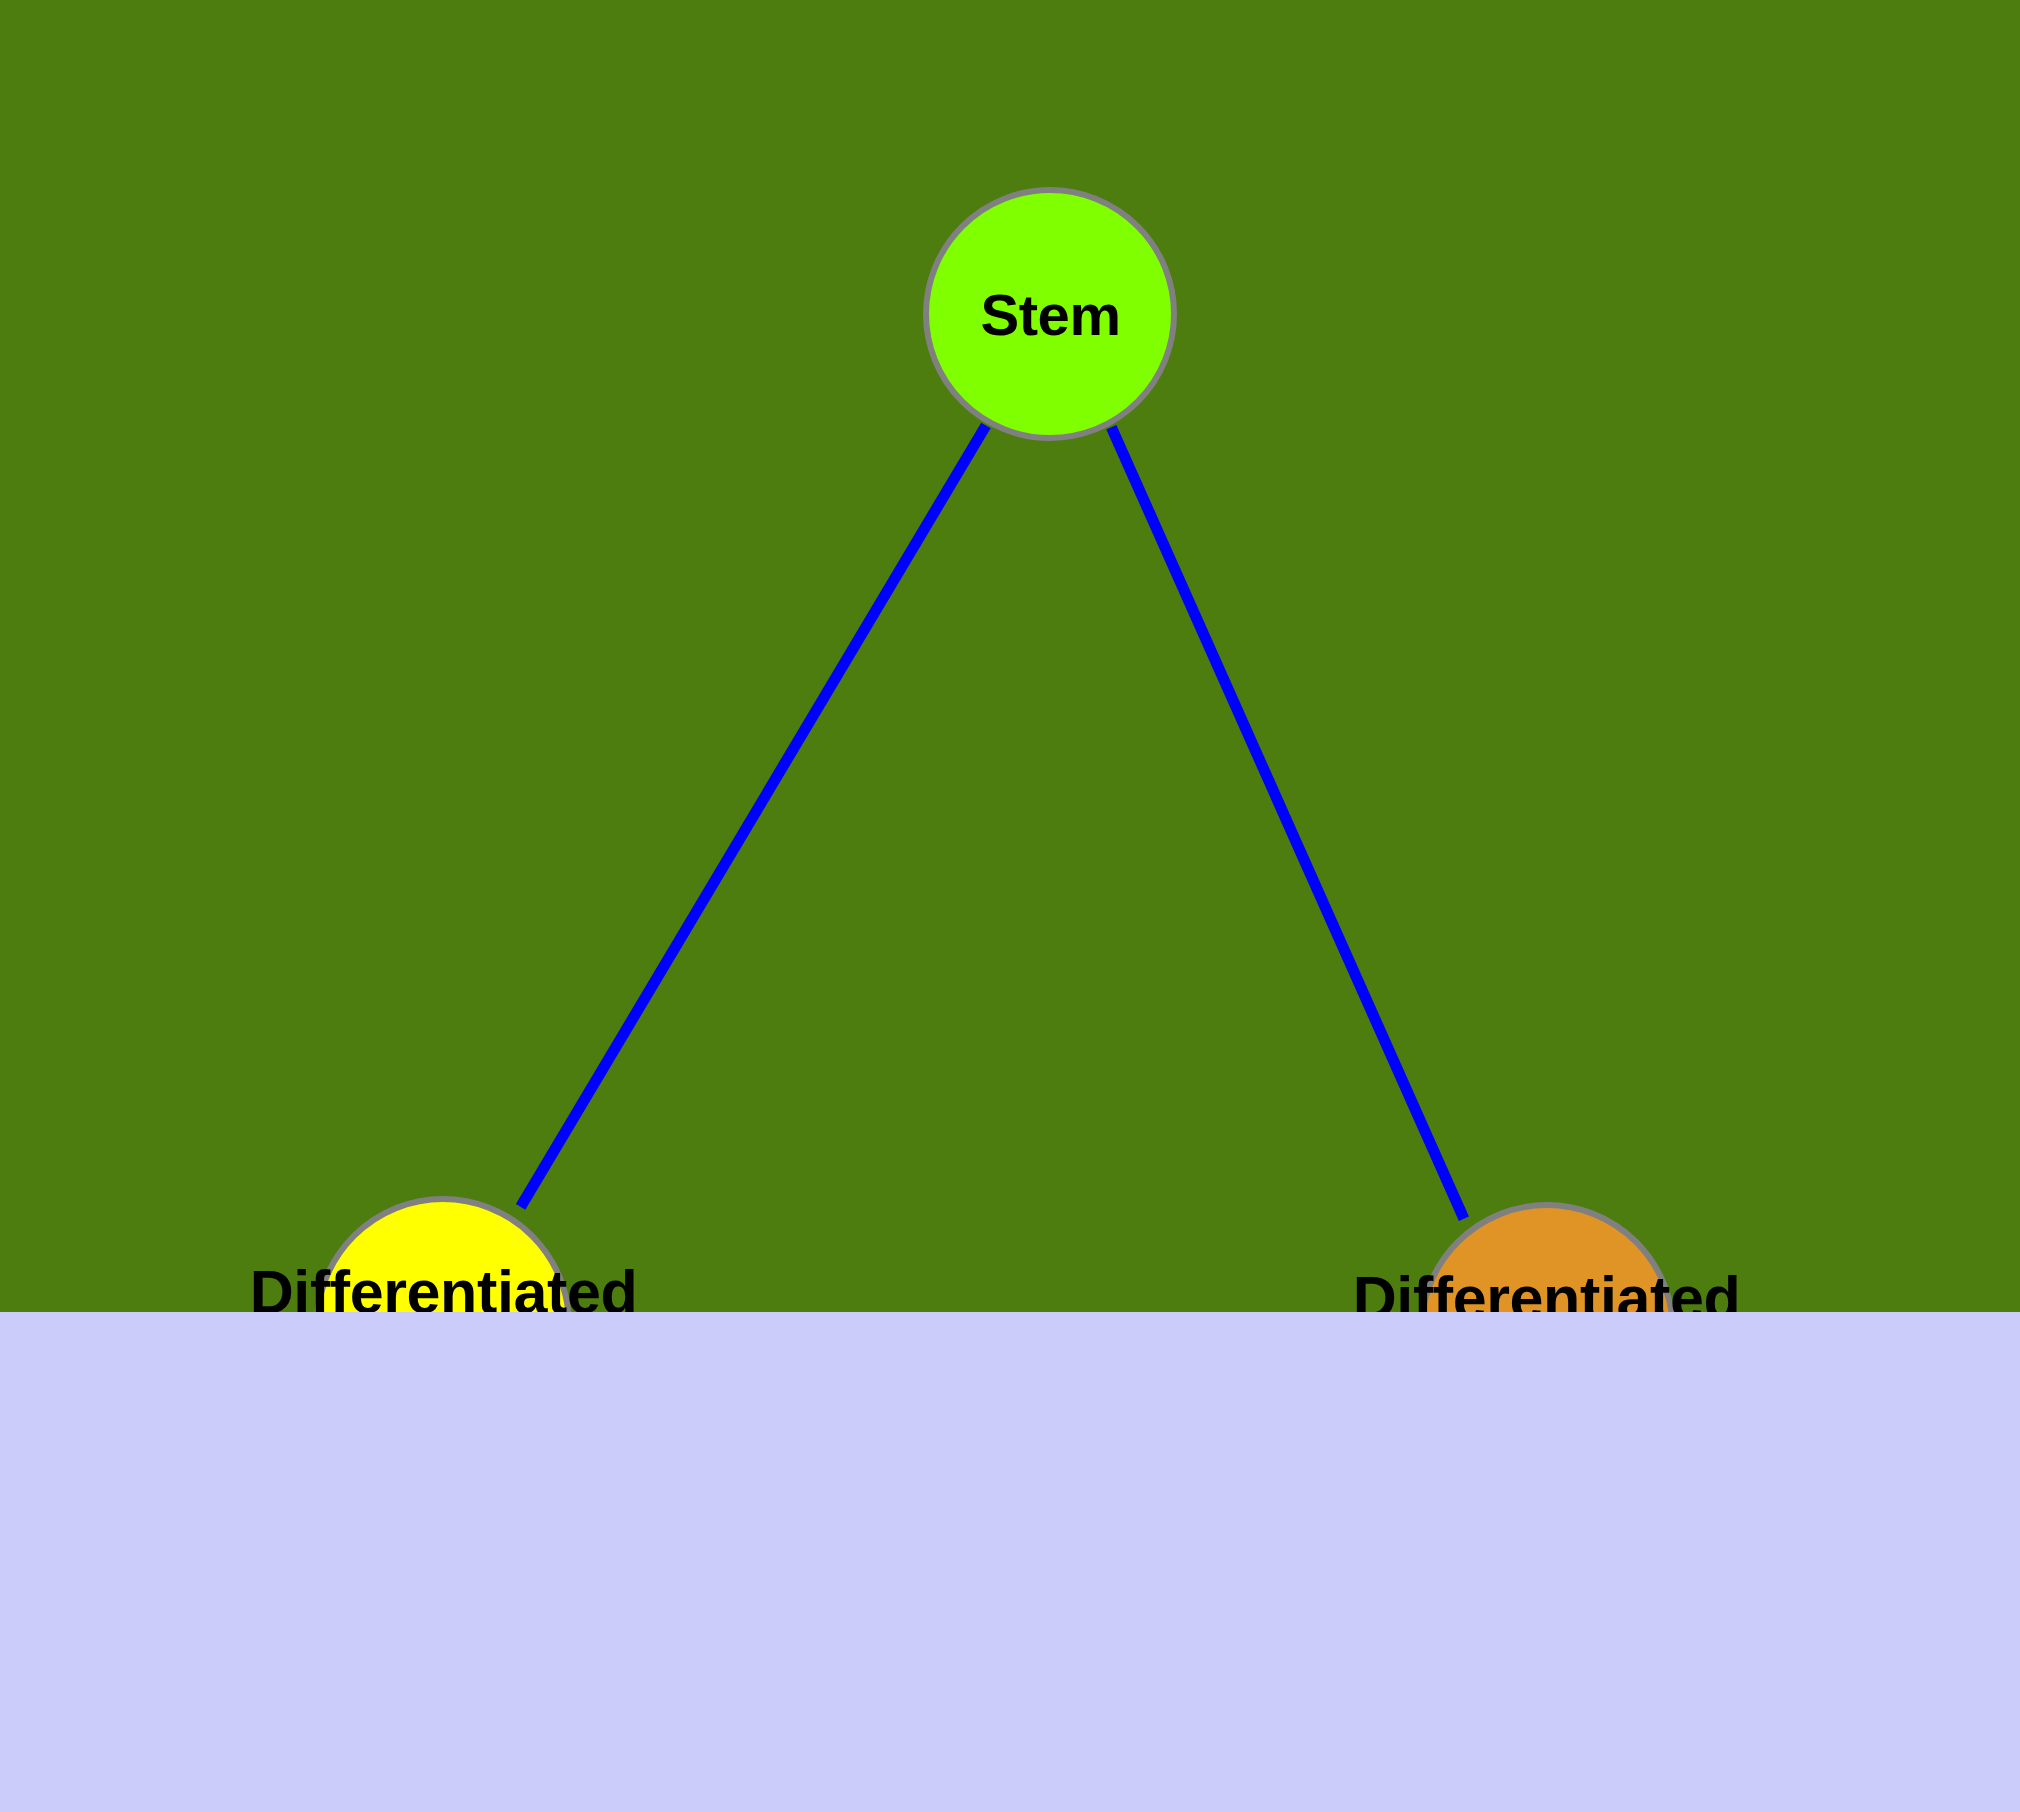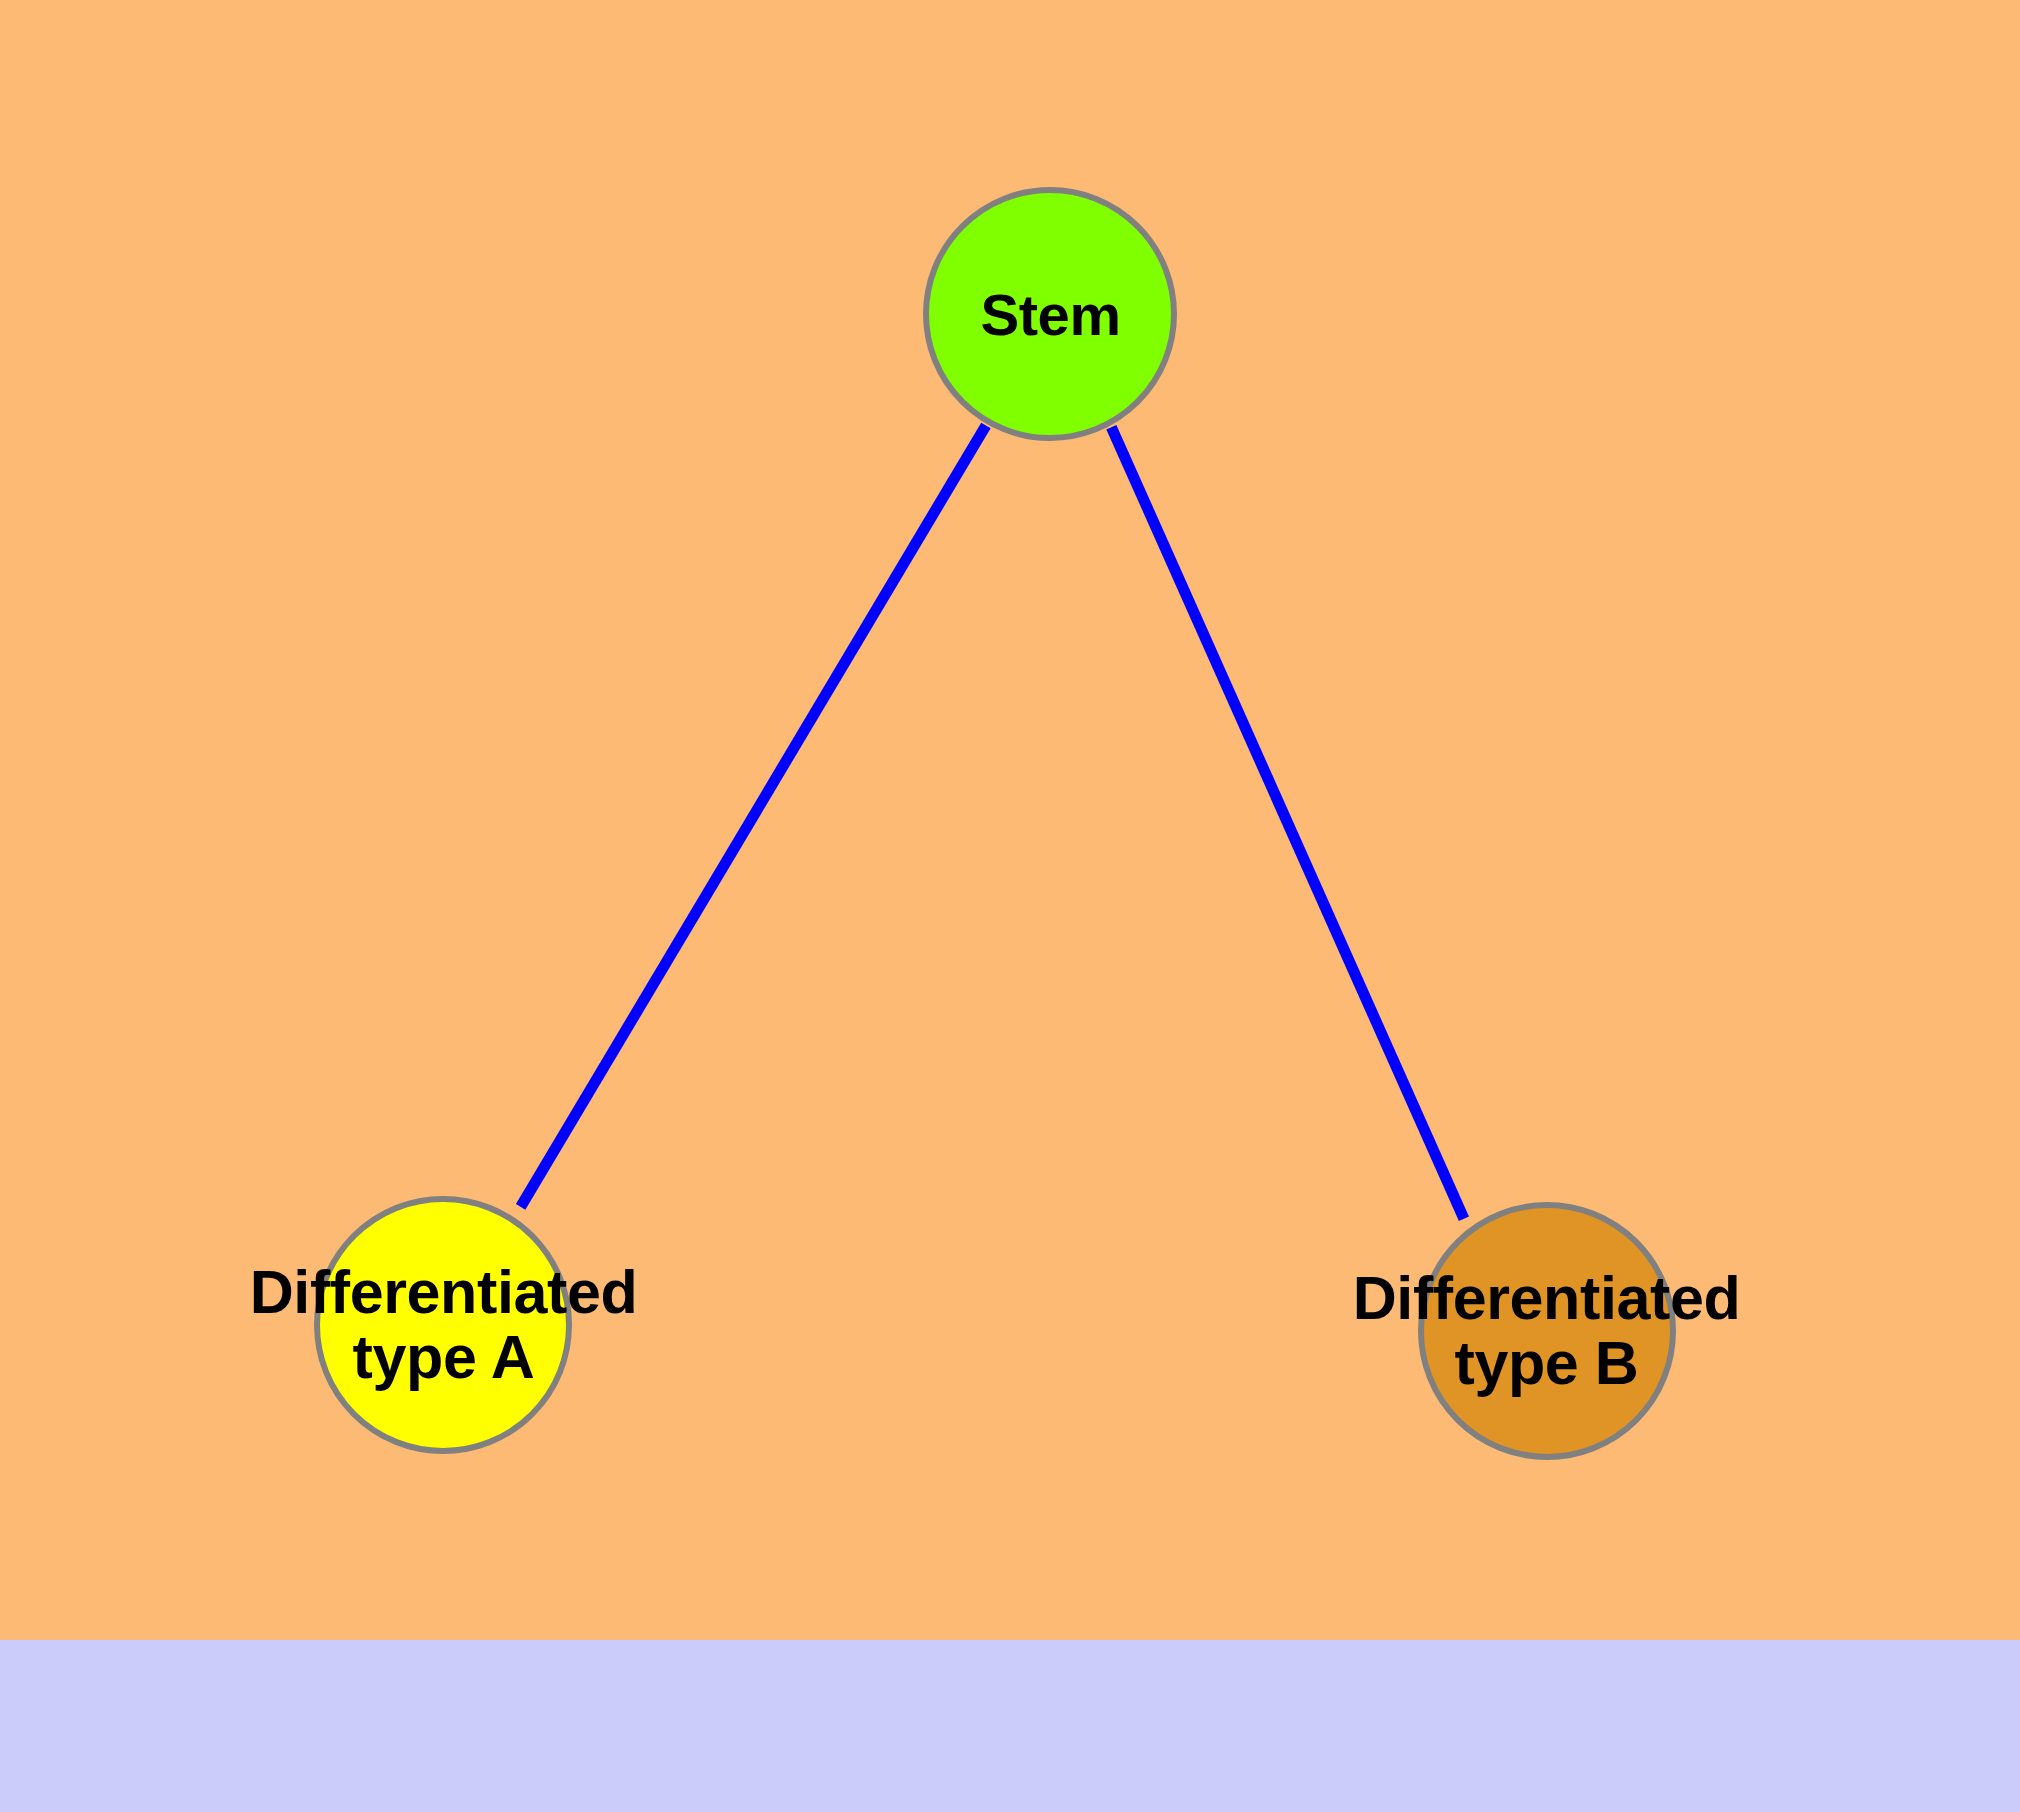--- a/index.html
+++ b/index.html
@@ -36,21 +36,21 @@
     color: #000000;
     line-height: 1.06;
     white-space: pre;
     pointer-events: none;
     letter-spacing: -0.4px;
   }
 </style>
 </head>
 <body>
 
-<div id="stage" style="width: 2021px; height: 1640px; background: #fdba74;">
+<div id="stage" style="width: 2021px; height: 1312px; background: #4d7c0f;">
 
   <svg id="edge-layer" viewBox="0 0 2384 2138">
     <line x1="1163" y1="502" x2="614" y2="1424" stroke="#0000ff" stroke-width="13" stroke-linecap="butt"></line>
     <line x1="1311" y1="504" x2="1727" y2="1438" stroke="#0000ff" stroke-width="13" stroke-linecap="butt"></line>
   </svg>
 
   <div class="node" style="left: 923px; top: 187px; width: 254px; height: 254px; background: rgb(128, 255, 0); border-color: rgb(128, 128, 128); border-width: 6px;"></div>
   <div class="node" style="left: 314px; top: 1196px; width: 258px; height: 258px; background: rgb(255, 255, 0); border-color: rgb(128, 128, 128); border-width: 6px;"></div>
   <div class="node" style="left: 1418px; top: 1202px; width: 258px; height: 258px; background: rgb(224, 148, 38); border-color: rgb(128, 128, 128); border-width: 6px;"></div>
 

